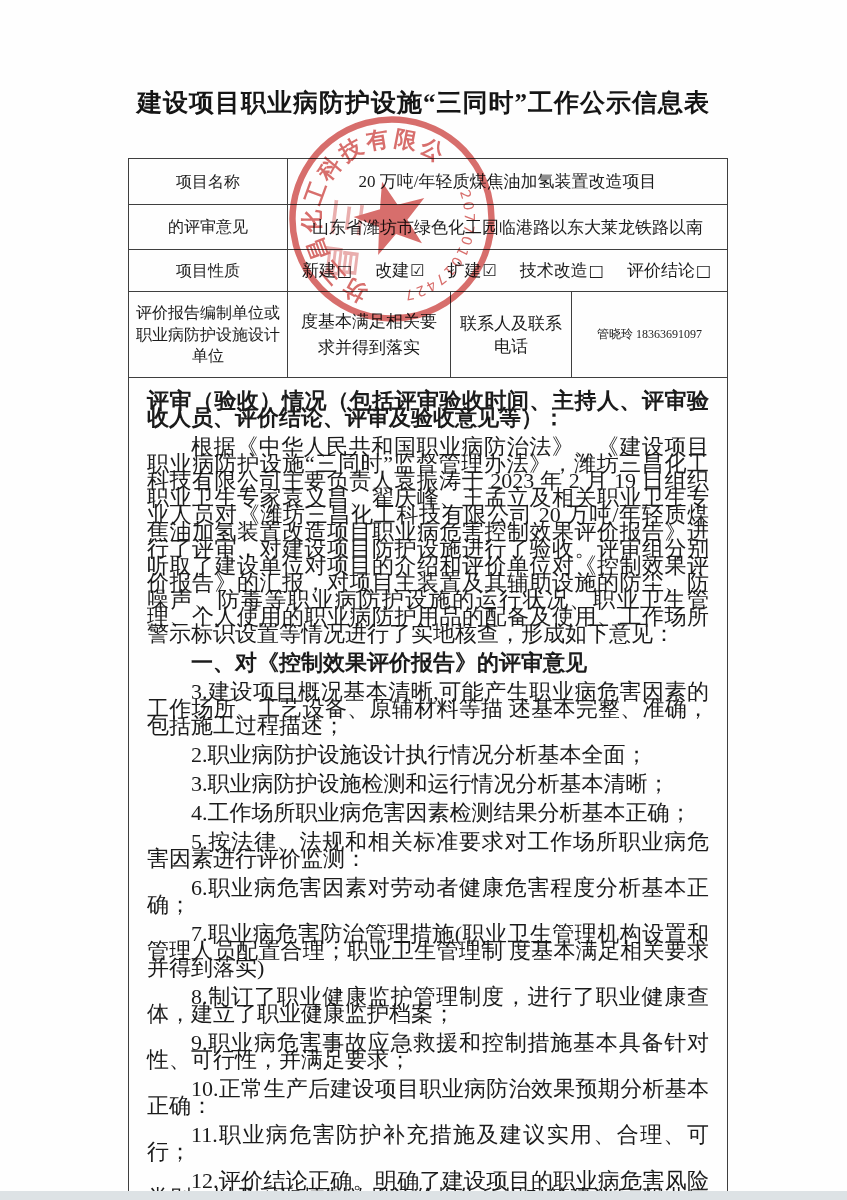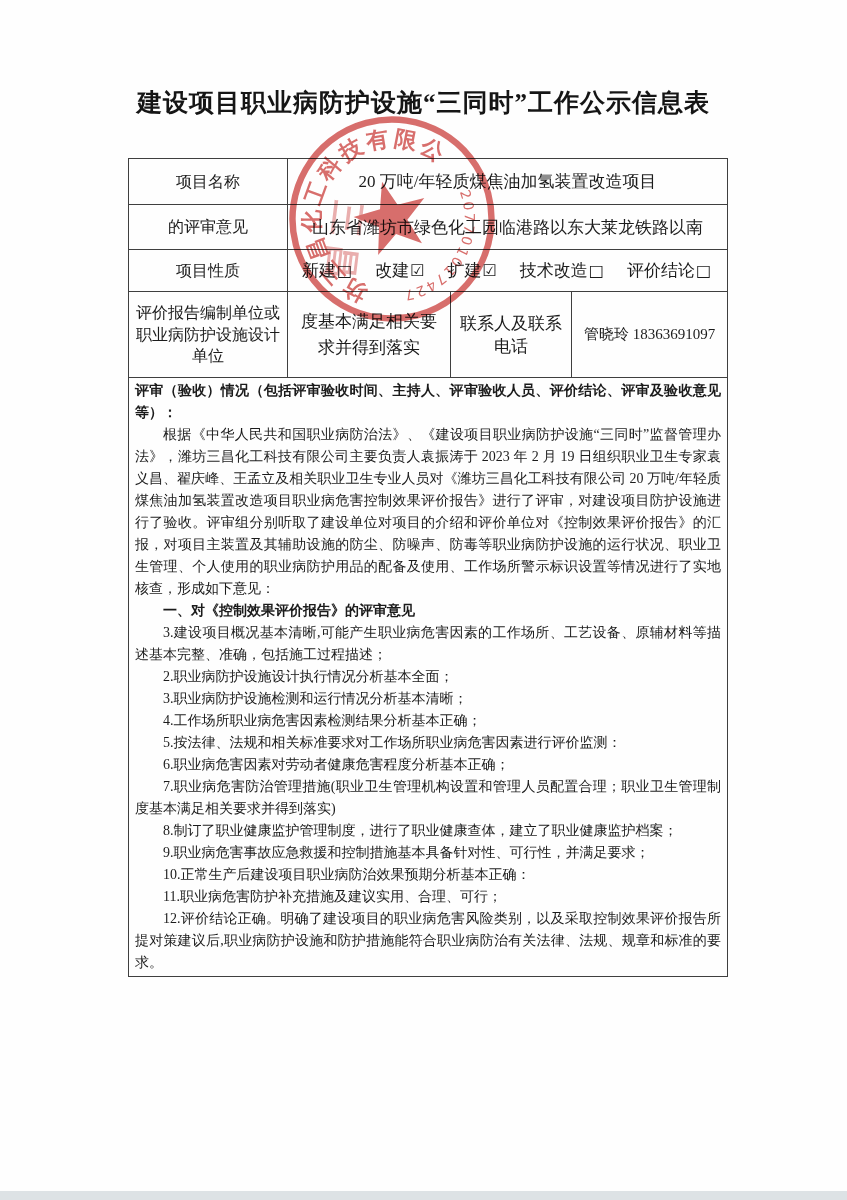--- a/index.html
+++ b/index.html
@@ -32,24 +32,24 @@
     vertical-align:middle;
     color:#1b1b1b;
   }
   th.rowlab{text-align:center;font-size:16px;line-height:1.35;margin-left:18px;}
   td.val-center{text-align:center;}
   .opts-inline{display:flex;align-items:center;gap:23px;padding-left:8px;white-space:nowrap;}
   .opt{display:inline-flex;align-items:center;}
   .cbx{font-family:"DejaVu Sans","Liberation Sans",sans-serif;font-size:16px;margin-left:1px;}
   .opts-stack{line-height:1.42;padding:3px 0 3px 2px;}
   td.review-cell{padding:6px 10px 10px 10px;vertical-align:top;}
-  .rv{margin:0;font-size:14px;line-height:22px;text-align:justify;}
+  .rv{margin:12px;font-size:22px;line-height:17px;text-align:justify;}
   .rv.indent{text-indent:2em;}
   .rv.bold{font-weight:bold;}
-  .nowrap{white-space:nowrap;font-size:15px;}
+  .nowrap{white-space:nowrap;font-size:12px;}
   .company-cell{text-align:center;line-height:1.5;}
   
   .stamp{
     position:absolute;left:285px;top:112px;width:214px;height:214px;
     opacity:.8;pointer-events:none;mix-blend-mode:multiply;
   }
   .stamp svg{width:100%;height:100%;}
   .stamp-ghost{
     position:absolute;left:14px;top:108px;
     font-size:36px;color:#cf4a47;opacity:.55;

